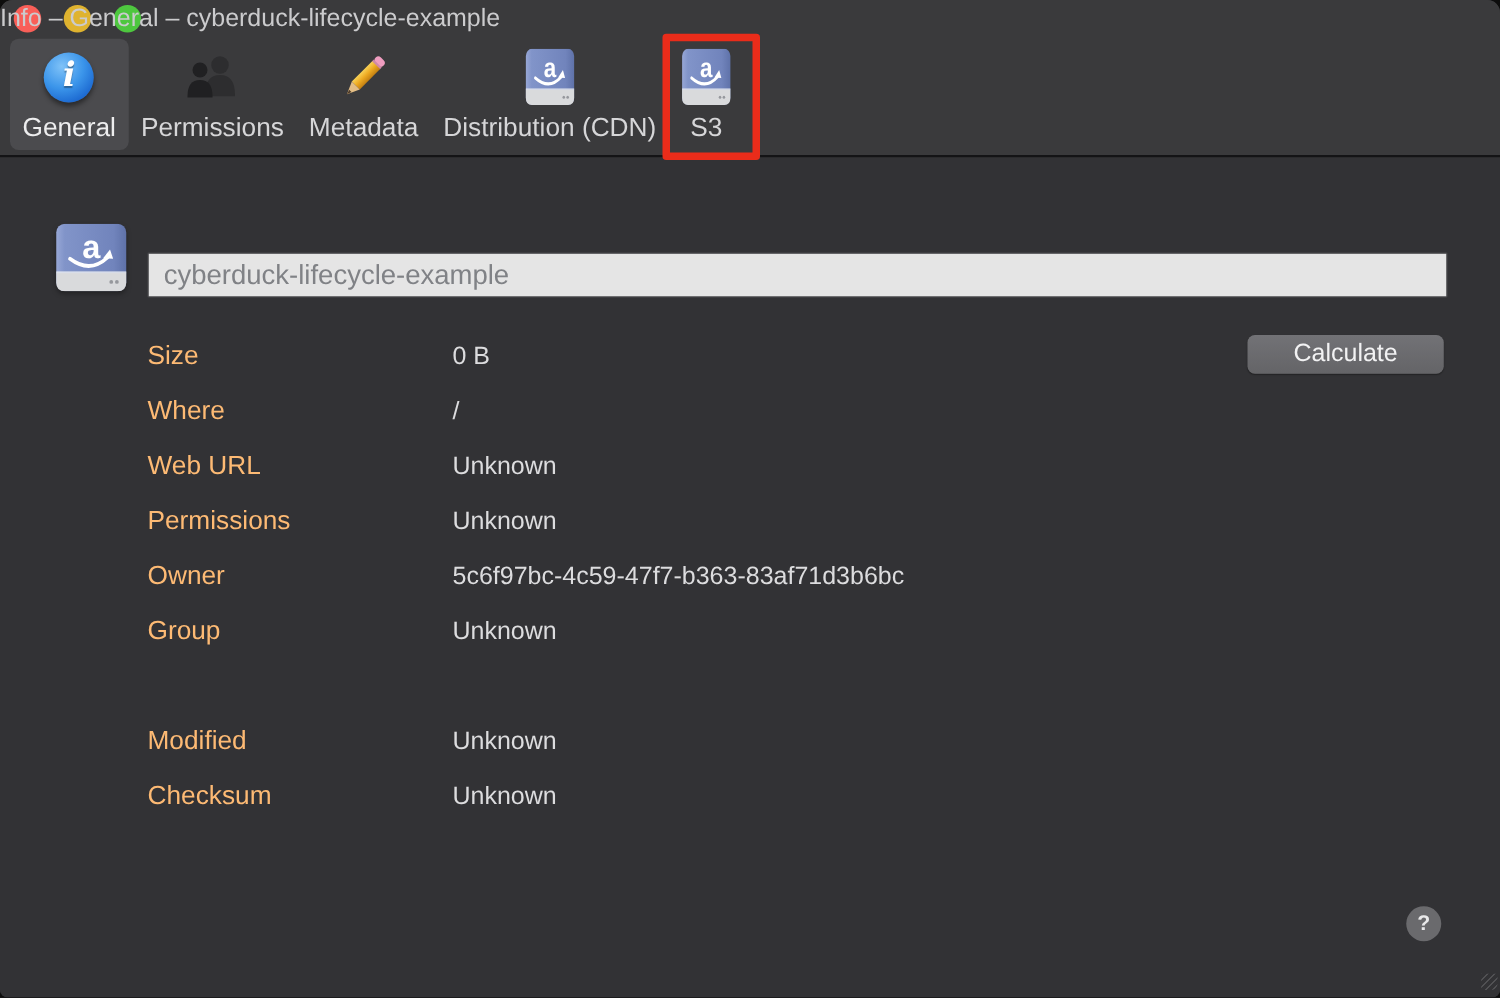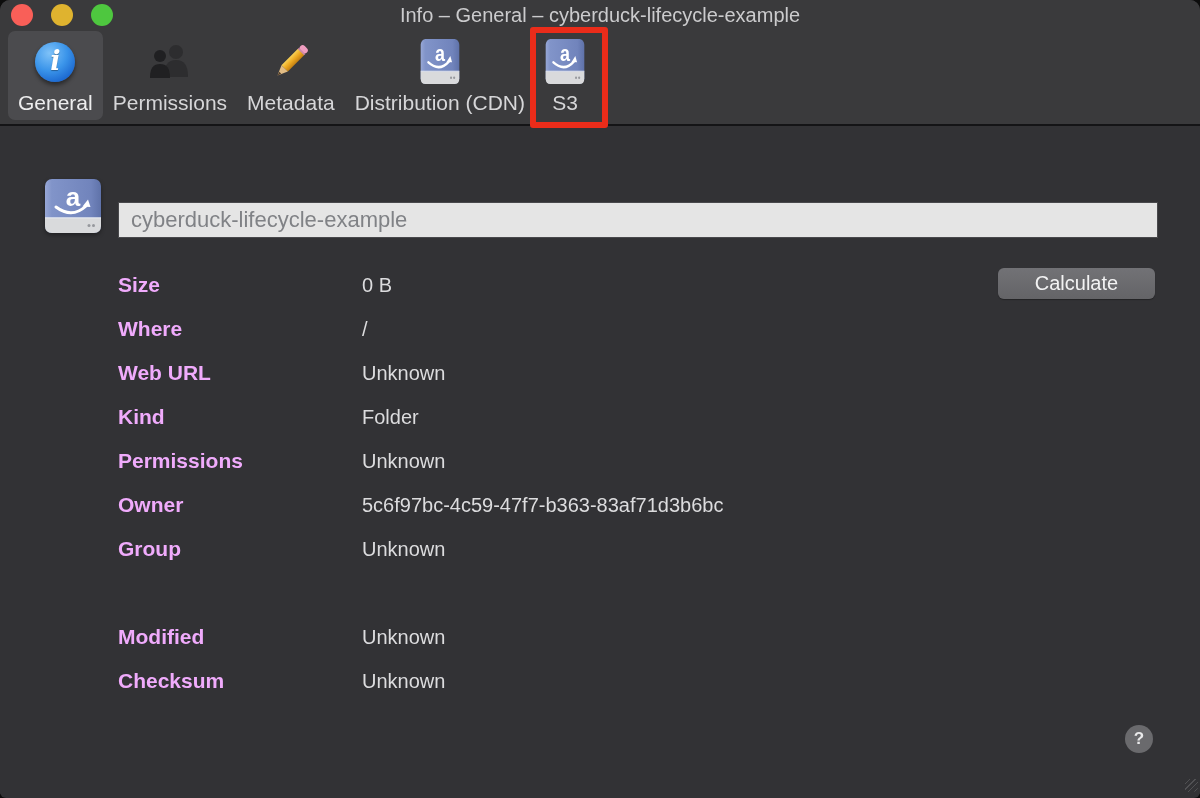--- a/index.html
+++ b/index.html
@@ -12,21 +12,21 @@
   
   .chrome{background:#3a3a3c;border-bottom:2px solid #141416;}
   .titlebar{position:relative;height:28px;}
   .traffic{position:absolute;left:11px;top:4px;display:flex;gap:18px;}
   .light{width:22px;height:22px;border-radius:50%;}
   .light.red{background:#f95f58;}
   .light.yellow{background:#dfb32f;}
   .light.green{background:#4ec73f;}
   .win-title{
     position:absolute;left:0;right:0;top:0;height:28px;line-height:31px;
-    text-align:center;color:#cbcbcd;font-size:20px;white-space:nowrap;
+    text-align:left;color:#cbcbcd;font-size:20px;white-space:nowrap;
   }
   .toolbar{display:flex;align-items:flex-start;padding:3px 0 4px 8px;}
   .tab{
     display:flex;flex-direction:column;align-items:center;gap:8px;
     padding:8px 10px 7px;border-radius:7px;cursor:default;
   }
   .tab.selected{background:#4b4b4e;}
   .tab-icon{height:45px;display:flex;align-items:center;justify-content:center;}
   .tab-label{font-size:21px;line-height:21px;color:#d6d6d8;white-space:nowrap;}
   .tab.selected .tab-label{color:#ededee;}
@@ -47,21 +47,21 @@
   .content{position:relative;height:668px;background:#323235;}
   .bucket-icon-large{position:absolute;left:44px;top:53px;filter:drop-shadow(0 2px 2px rgba(0,0,0,.35));}
   .name-field{
     position:absolute;left:118px;top:76px;width:1040px;height:36px;box-sizing:border-box;
     background:#e5e5e5;border:1px solid #49494c;border-radius:1px;
     color:#808286;font-size:22px;padding:0 12px;outline:none;
     font-family:"Liberation Sans",sans-serif;
   }
   .rows{position:absolute;left:118px;top:137px;right:42px;}
   .row{height:44px;display:flex;align-items:center;}
-  .row-label{width:244px;flex:none;font-weight:bold;font-size:21px;color:#f0abfc;}
+  .row-label{width:244px;flex:none;font-weight:normal;font-size:21px;color:#fdba74;}
   .row-value{font-size:20px;color:#dcdcde;white-space:nowrap;}
   .calculate-btn{
     position:absolute;right:45px;top:142px;width:157px;height:31px;
     border:none;border-radius:6px;background:linear-gradient(#727276,#646467);
     color:#f2f2f3;font-size:20px;font-family:"Liberation Sans",sans-serif;
     box-shadow:0 1px 1px rgba(0,0,0,.3);
   }
   .help-btn{
     position:absolute;left:1125px;top:599px;width:28px;height:28px;
     border:none;border-radius:50%;background:#6a6a6d;color:#e9e9ea;
@@ -223,24 +223,20 @@
       </div>
       <div class="row">
         <span class="row-label">Where</span>
         <span class="row-value">/</span>
       </div>
       <div class="row">
         <span class="row-label">Web URL</span>
         <span class="row-value">Unknown</span>
       </div>
       <div class="row">
-        <span class="row-label">Kind</span>
-        <span class="row-value">Folder</span>
-      </div>
-      <div class="row">
         <span class="row-label">Permissions</span>
         <span class="row-value">Unknown</span>
       </div>
       <div class="row">
         <span class="row-label">Owner</span>
         <span class="row-value">5c6f97bc-4c59-47f7-b363-83af71d3b6bc</span>
       </div>
       <div class="row">
         <span class="row-label">Group</span>
         <span class="row-value">Unknown</span>

